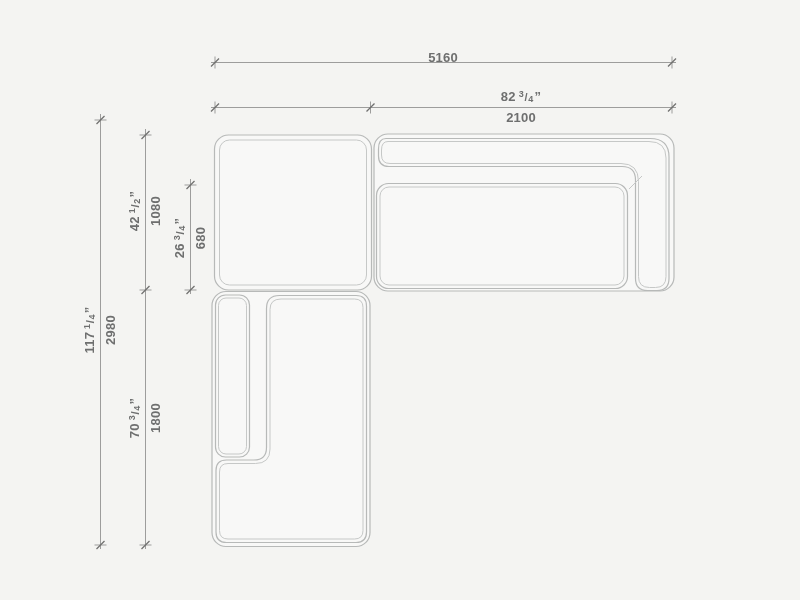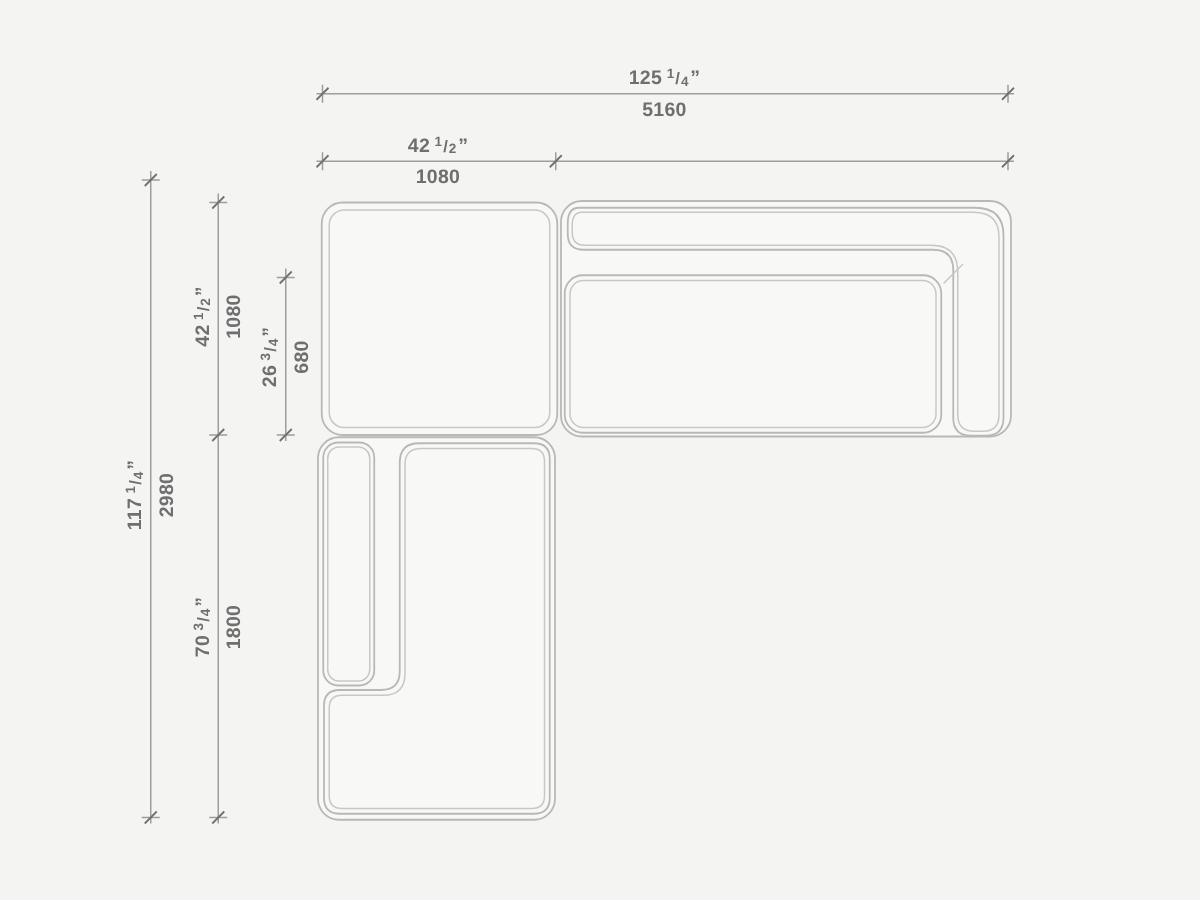--- a/index.html
+++ b/index.html
@@ -102,29 +102,28 @@
       <line x1="96.5" y1="549" x2="104.5" y2="541"></line>
       <line x1="141.5" y1="139" x2="149.5" y2="131"></line>
       <line x1="141.5" y1="294" x2="149.5" y2="286"></line>
       <line x1="141.5" y1="549" x2="149.5" y2="541"></line>
       <line x1="186.5" y1="189" x2="194.5" y2="181"></line>
       <line x1="186.5" y1="294" x2="194.5" y2="286"></line>
     </g>
   </svg>
 
   <div class="dim h" style="left:373px;top:45px">
-    <div class="in"><span>125</span><span class="frac"><span class="fn">1</span><span class="fs">/</span><span class="fd">4</span></span><span class="un">”</span></div>
     <div class="mm">5160</div>
   </div>
 
-  <div class="dim h" style="left:222px;top:90px">
-    <div class="in"><span>42</span><span class="frac"><span class="fn">1</span><span class="fs">/</span><span class="fd">2</span></span><span class="un">”</span></div>
-    <div class="mm">1080</div>
+
+  <div class="dim h" style="left:451px;top:90px">
+    <div class="in"><span>82</span><span class="frac"><span class="fn">3</span><span class="fs">/</span><span class="fd">4</span></span><span class="un">”</span></div>
+    <div class="mm">2100</div>
   </div>
-
 
   <div class="dim v" style="left:100px;top:330px">
     <div class="in"><span>117</span><span class="frac"><span class="fn">1</span><span class="fs">/</span><span class="fd">4</span></span><span class="un">”</span></div>
     <div class="mm">2980</div>
   </div>
 
   <div class="dim v" style="left:145px;top:211px">
     <div class="in"><span>42</span><span class="frac"><span class="fn">1</span><span class="fs">/</span><span class="fd">2</span></span><span class="un">”</span></div>
     <div class="mm">1080</div>
   </div>

